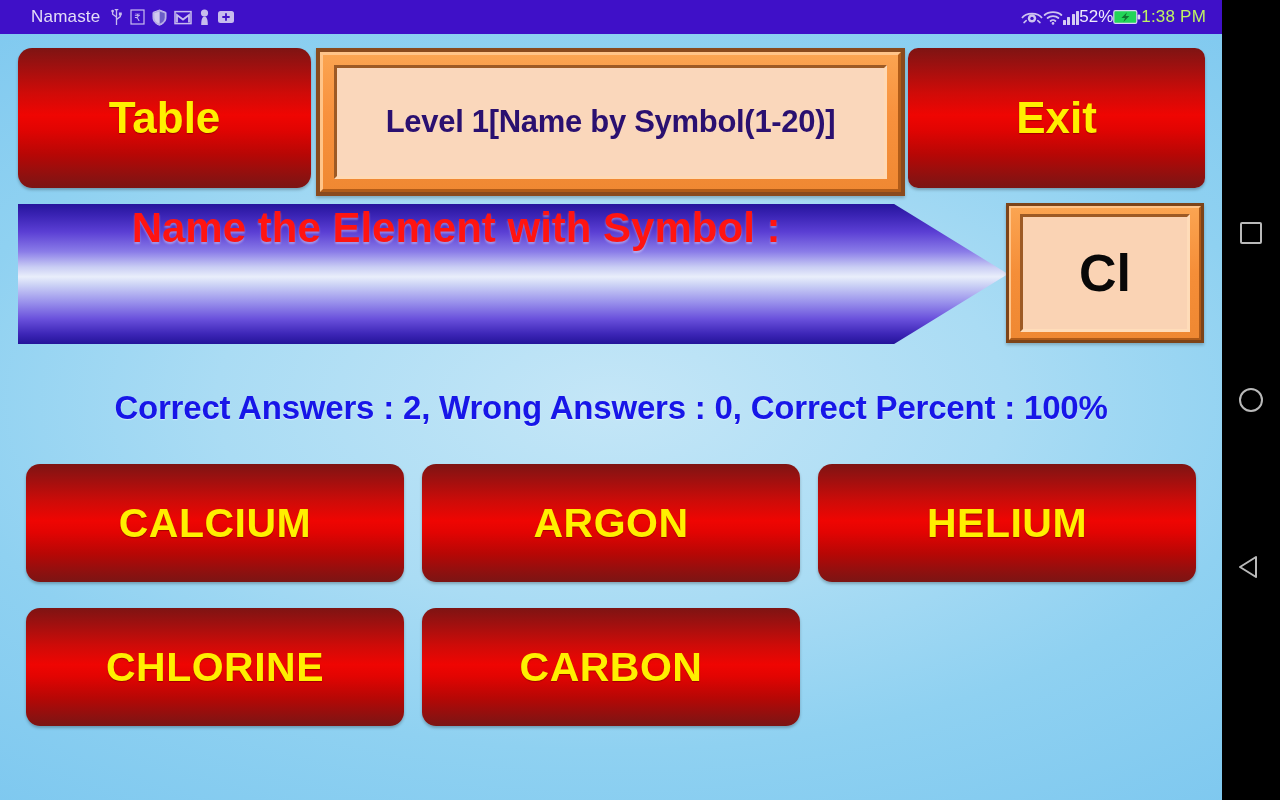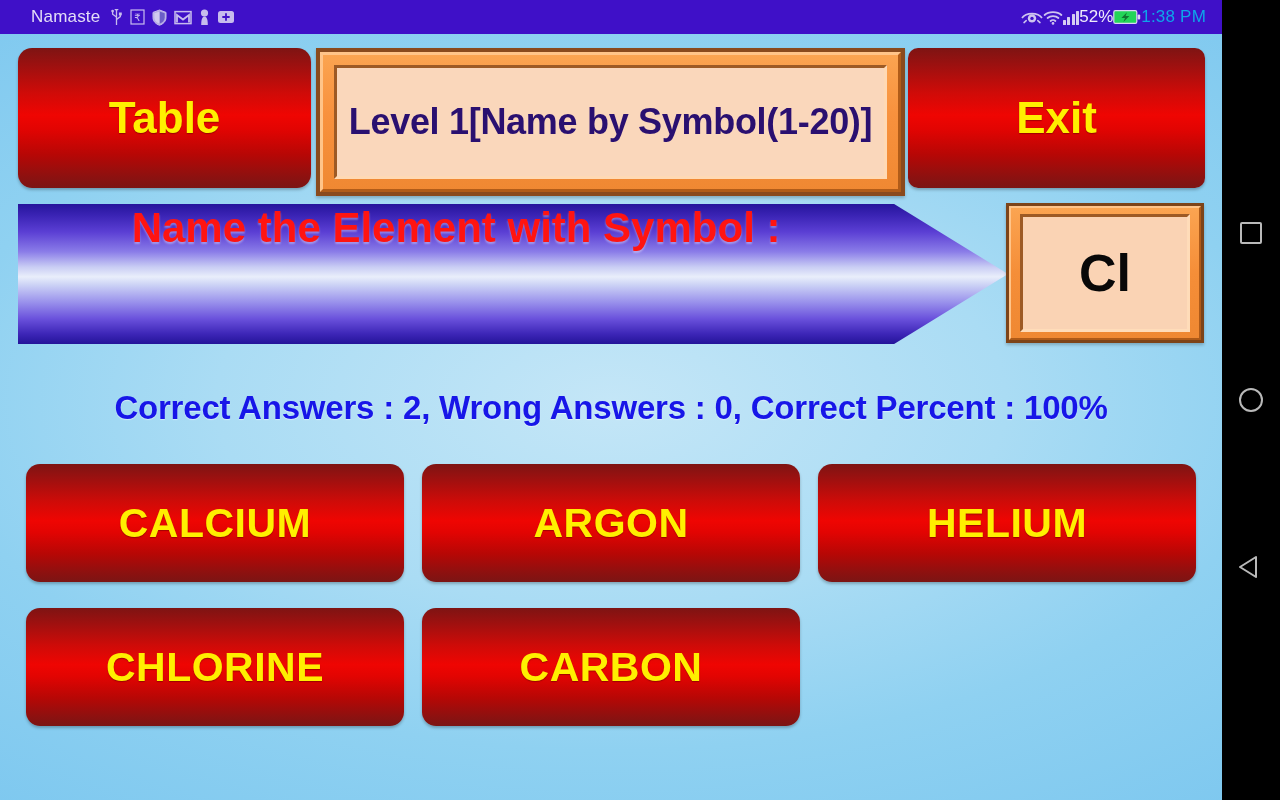--- a/index.html
+++ b/index.html
@@ -27,21 +27,21 @@
     font-size:17px; letter-spacing:.2px; color:#e3ddf7;
     margin-right:10px; font-family:"Liberation Sans", sans-serif;margin-left:17px;
   }
   .sb-icons{ display:flex; align-items:center; gap:7px; }
   .sb-ic{
     opacity:.95; display:flex; align-items:center; justify-content:center;
     color:#cfc6f0;
   }
   .sb-right{ margin-left:auto; display:flex; align-items:center; gap:0; padding-right:8px;justify-content:center;}
   .sb-pct{ font-size:17px; color:#efecfb; letter-spacing:0px;}
-  .sb-time{ font-size:17px; color:#0ea5e9; letter-spacing:.2px;}
+  .sb-time{ font-size:17px; color:#bef264; letter-spacing:.2px;}
 
   .signal{ display:flex; align-items:flex-end; gap:1.5px; height:15px;}
   .signal i{ display:block; width:3px; background:#d6cef2; border-radius:.5px;}
   .signal i:nth-child(1){height:5px}
   .signal i:nth-child(2){height:8px}
   .signal i:nth-child(3){height:11px}
   .signal i:nth-child(4){height:14px}
 
   
   .navbar{
@@ -120,21 +120,21 @@
     pointer-events:none;
   }
   .frame-inner{
     width:100%; height:100%;
     background:#fad7bb;
     border-top:3px solid #9d5a25; border-left:3px solid #9d5a25;
     border-right:3px solid #ffd9b4; border-bottom:3px solid #ffd9b4;
     display:flex; align-items:center; justify-content:center;
   }
   .level-text{
-    color:#2a1070; font-weight:bold; font-size:36px;
+    color:#2a1070; font-weight:bold; font-size:31px;
     letter-spacing:-.3px; white-space:nowrap;
   }
 
   
   .bannerrow{ position:absolute; top:170px; left:0; width:1222px; height:145px; }
   .arrow{
     position:absolute; left:18px; top:0; width:990px; height:140px;
     background:linear-gradient(to bottom,
       #26159c 0%, #3a23b4 8%, #5b3fd4 20%, #8a7ce8 34%,
       #c9cdf4 45%, #e9eefb 52%, #cbd1f5 58%,

